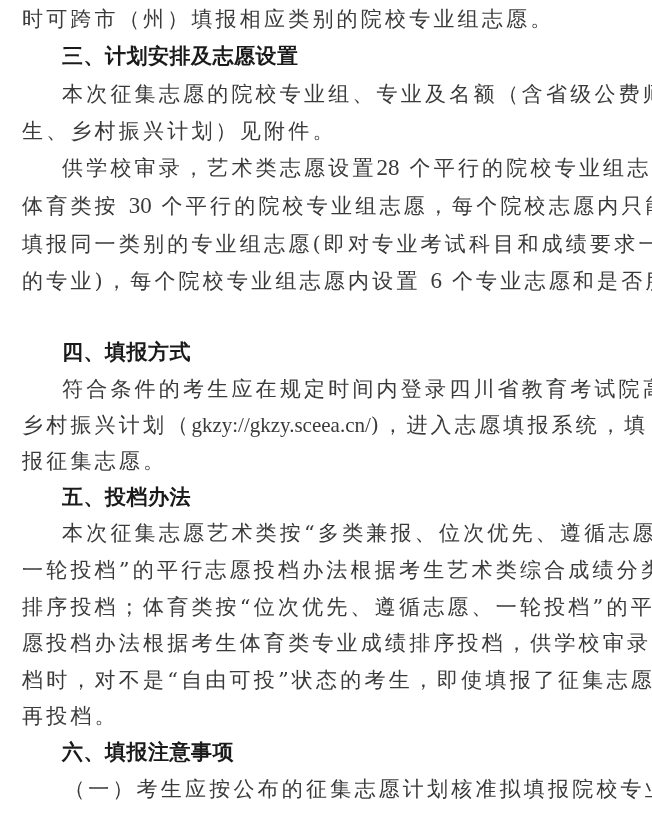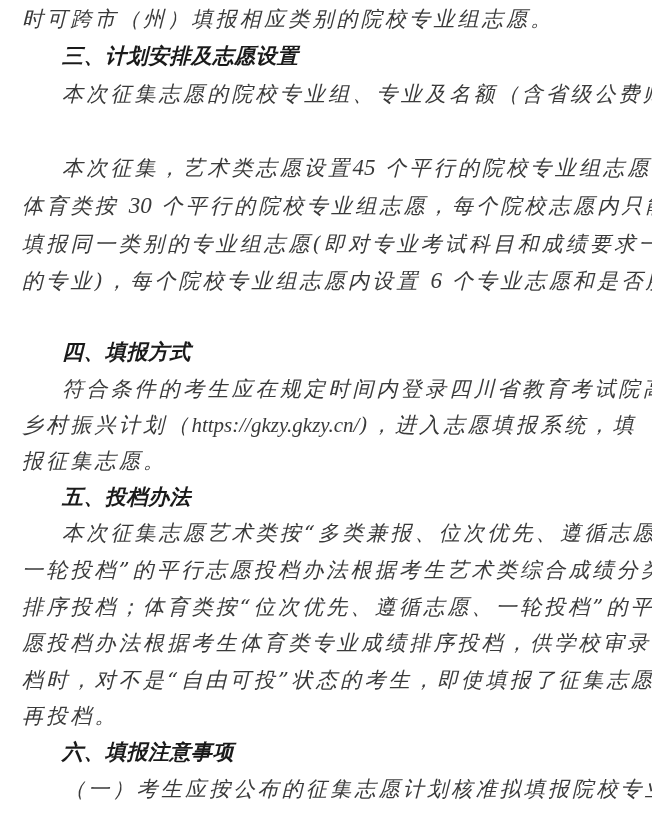--- a/index.html
+++ b/index.html
@@ -13,21 +13,20 @@
   .line {
     position: absolute;
     left: 22px;
     width: 600px;
     height: 36px;
     line-height: 36px;
     font-size: 21px;
     letter-spacing: 3.2px;
     white-space: nowrap;
     color: #3a3a3a;
-    font-style: italic;
   }
   .line.indent { left: 62px; }
   .line.heading {
     left: 62px;
     font-family: "DejaVu Sans", "Liberation Sans", sans-serif;
     font-weight: bold;
     font-size: 21px;
     letter-spacing: 0.5px;
     color: #1a1a1a;
   }
@@ -38,37 +37,38 @@
 </head>
 <body>
 
 <div class="page">
 
   <div class="line" style="top:1px">时可跨市（州）填报相应类别的院校专业组志愿。</div>
 
   <div class="line heading" style="top:38px">三、计划安排及志愿设置</div>
 
   <div class="line indent" style="top:76px">本次征集志愿的院校专业组、专业及名额（含省级公费师范</div>
+  <div class="line" style="top:113px">生、乡村振兴计划）见附件。</div>
 
   <div class="line indent" style="top:150px">
-    <span>本次征集，艺术类志愿设置</span><span class="num">45</span> <span>个平行的院校专业组志愿，</span>
+    <span>供学校审录，艺术类志愿设置</span><span class="num">28</span> <span>个平行的院校专业组志愿，</span>
   </div>
   <div class="line" style="top:188px">
     <span>体育类按</span> <span class="num">30</span> <span>个平行的院校专业组志愿，每个院校志愿内只能</span>
   </div>
   <div class="line" style="top:226px">填报同一类别的专业组志愿(即对专业考试科目和成绩要求一致</div>
   <div class="line" style="top:263px">
     <span>的专业)，每个院校专业组志愿内设置</span> <span class="num">6</span> <span>个专业志愿和是否服从</span>
   </div>
 
   <div class="line heading" style="top:334px">四、填报方式</div>
 
   <div class="line indent" style="top:371px">符合条件的考生应在规定时间内登录四川省教育考试院高</div>
   <div class="line" style="top:407px">
-    <span>乡村振兴计划（</span><span class="url">https://gkzy.gkzy.cn/</span><span>)，进入志愿填报系统，填</span>
+    <span>乡村振兴计划（</span><span class="url">gkzy://gkzy.sceea.cn/</span><span>)，进入志愿填报系统，填</span>
   </div>
   <div class="line" style="top:443px">报征集志愿。</div>
 
   <div class="line heading" style="top:479px">五、投档办法</div>
 
   <div class="line indent" style="top:515px">本次征集志愿艺术类按“多类兼报、位次优先、遵循志愿、</div>
   <div class="line" style="top:552px">一轮投档”的平行志愿投档办法根据考生艺术类综合成绩分类别</div>
   <div class="line" style="top:589px">排序投档；体育类按“位次优先、遵循志愿、一轮投档”的平行志</div>
   <div class="line" style="top:625px">愿投档办法根据考生体育类专业成绩排序投档，供学校审录。投</div>
   <div class="line" style="top:662px">档时，对不是“自由可投”状态的考生，即使填报了征集志愿也不</div>

